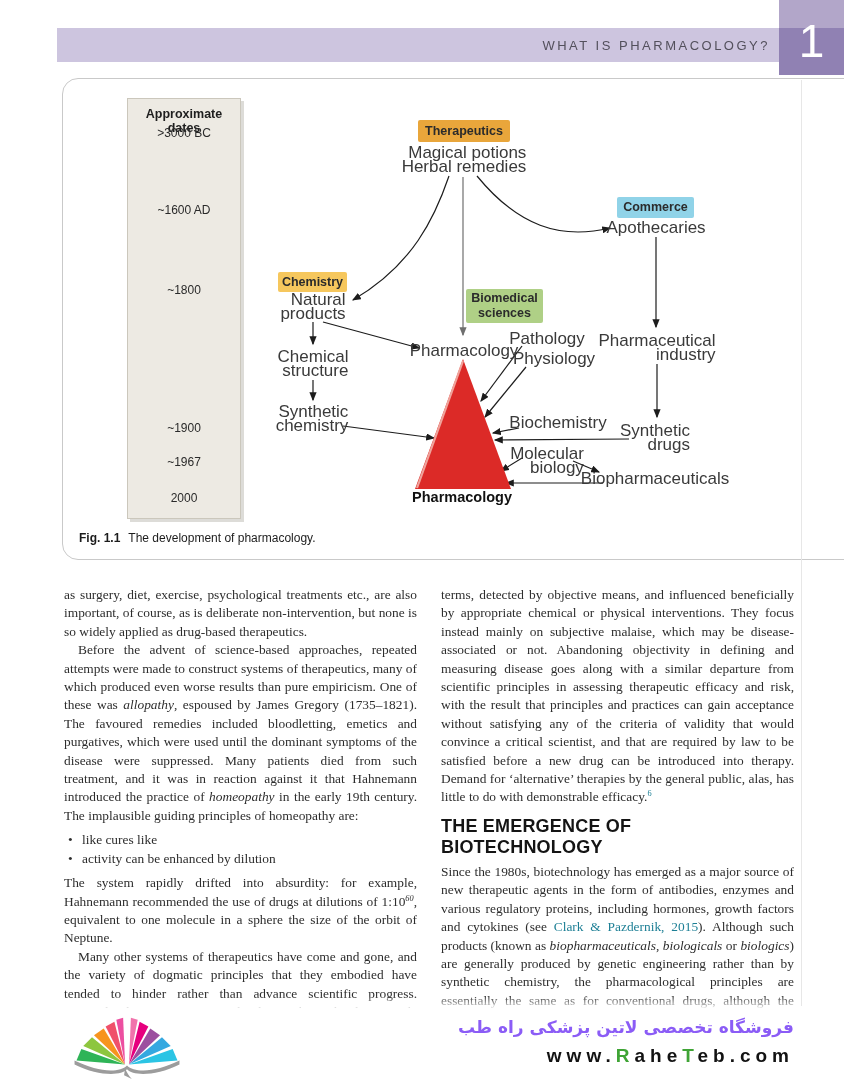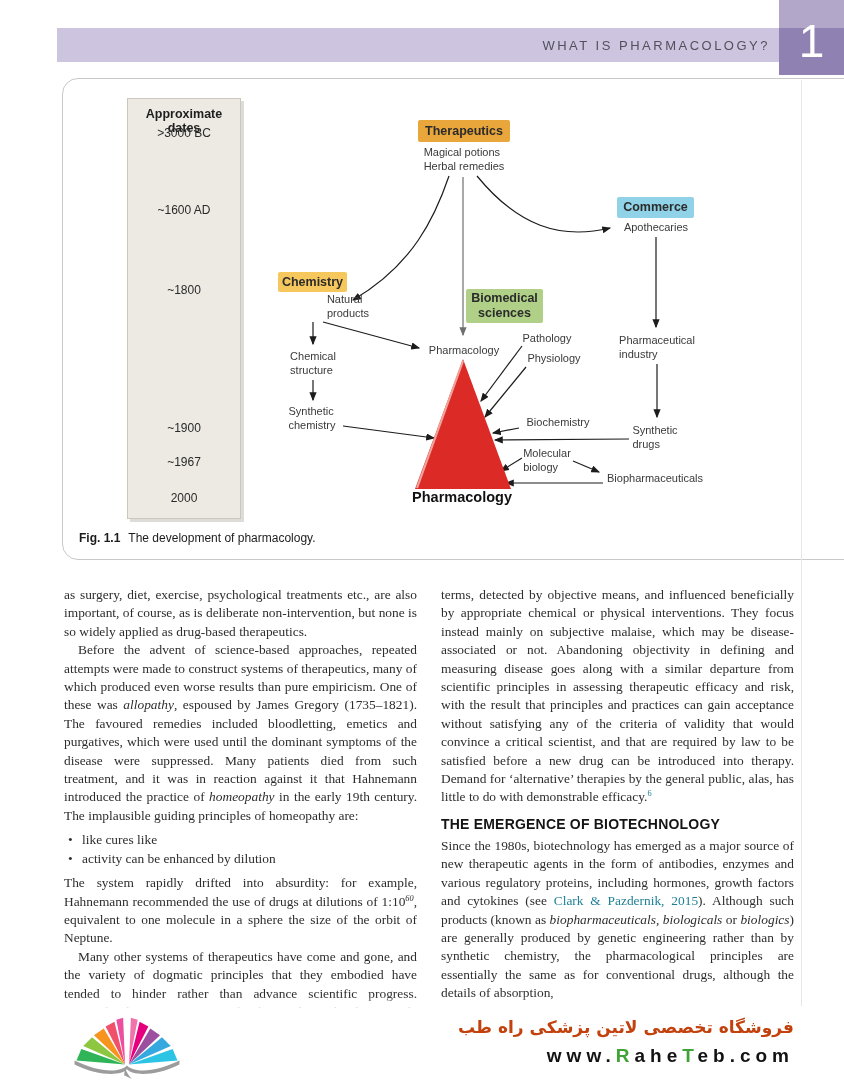--- a/index.html
+++ b/index.html
@@ -27,25 +27,25 @@
 
   .diagram-svg { position:absolute; left:0; top:0; width:696px; height:482px; }
 
   .nbox { position:absolute; display:flex; align-items:center; justify-content:center; text-align:center;
     font-size:12.5px; font-weight:bold; color:#2b2b2b; border-radius:2px; line-height:15px; white-space:pre-line; }
   .nbox-therapeutics { left:355px; top:41px; width:92px; height:22px; background:var(--box-orange); }
   .nbox-commerce     { left:554px; top:118px; width:77px; height:21px; background:var(--box-blue); }
   .nbox-chemistry    { left:215px; top:193px; width:69px; height:20px; background:var(--box-yellow); }
   .nbox-biomedical   { left:403px; top:210px; width:77px; height:34px; background:var(--box-green); }
 
-  .dlabel { position:absolute; transform:translateX(-50%); text-align:left;
-    font-size:11px; line-height:13.5px; color:#3a3a3a; white-space:pre-line; }
+  .dlabel { position:absolute; transform:translateX(-50%); text-align:right;
+    font-size:17px; line-height:13.5px; color:#3a3a3a; white-space:pre-line; }
   .l-magical{left:401px; top:67px;}
   .l-apoth{left:593px; top:142px;}
-  .l-natural{left:250px; top:214px;margin-left:35px;}
+  .l-natural{left:250px; top:214px;}
   .l-pharmnode{left:401px; top:265px;}
   .l-pathology{left:484px; top:253px;}
   .l-physiology{left:491px; top:273px;}
   .l-pharmind{left:594px; top:255px;}
   .l-chemstruct{left:250px; top:271px;}
   .l-synchem{left:249px; top:326px;}
   .l-biochem{left:495px; top:337px;}
   .l-syndrugs{left:592px; top:345px;}
   .l-molbio{left:484px; top:368px;}
   .l-biopharm{left:592px; top:393px;}
@@ -60,35 +60,35 @@
   .col { width:357px; }
   .body-p { font-size:13.4px; line-height:18.4px; text-align:justify; }
   .indent { text-indent:14px; }
   .seg-i { font-style:italic; }
   .seg-sup { vertical-align:super; font-size:0.62em; line-height:0;font-style:italic; }
   .seg-link { color:var(--link-teal); }
   .seg-suplink { vertical-align:super; font-size:0.62em; line-height:0; color:var(--link-teal); }
   .hp-list { list-style:none; margin:6px 0 6px 4px; }
   .hp-list li { font-size:13.4px; line-height:18.4px; padding-left:14px; position:relative; }
   .hp-list li::before { content:"•"; position:absolute; left:0; }
-  .section-heading { font-family:"Liberation Sans", sans-serif; font-size:14px; font-weight:bold;
+  .section-heading { font-family:"Liberation Sans", sans-serif; font-size:18px; font-weight:bold;
     color:#141414; letter-spacing:0.2px; margin:9px 0 5px; }
   .footnote { margin-top:13px; border-top:1px solid #6a6a6a; padding-top:6px;
     font-size:11.6px; line-height:14.6px; text-align:justify; color:#3a3a3a; }
   .footnote .seg-sup { font-size:0.7em; }
 
   .bottom-fade { position:absolute; left:0; top:996px; width:844px; height:16px;
     background:linear-gradient(to bottom, rgba(255,255,255,0), #fff 85%); }
   .page-edge { position:absolute; left:801px; top:80px; width:1px; height:926px; background:#e7e7e7; }
 
   
   .footer { position:absolute; left:0; top:1008px; width:844px; height:72px; background:#fff; }
   .logo { position:absolute; left:68px; top:4px; }
   .footer-text { position:absolute; right:50px; top:6px; text-align:right; }
-  .persian { font-family:"DejaVu Sans", sans-serif; font-size:17px; font-weight:bold; color:#c2410c; line-height:26px; }
+  .persian { font-family:"DejaVu Sans", sans-serif; font-size:17px; font-weight:bold; color:#8b5cf6; line-height:26px; }
   .site { font-size:19px; font-weight:bold; letter-spacing:5px; color:#121212; line-height:32px; }
   .site .seg-green { color:var(--logo-green); }
 </style>
 </head>
 <body>
 
 <div class="page">
 
   <div class="header-bar">
     <span class="running-head">WHAT IS PHARMACOLOGY?</span>

